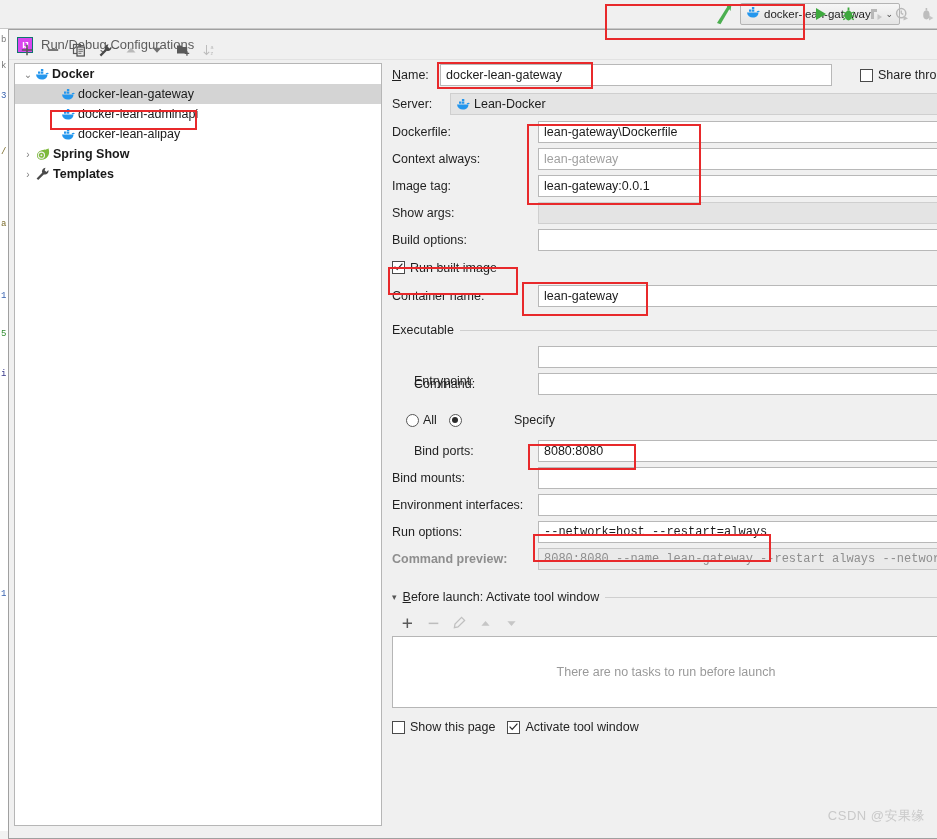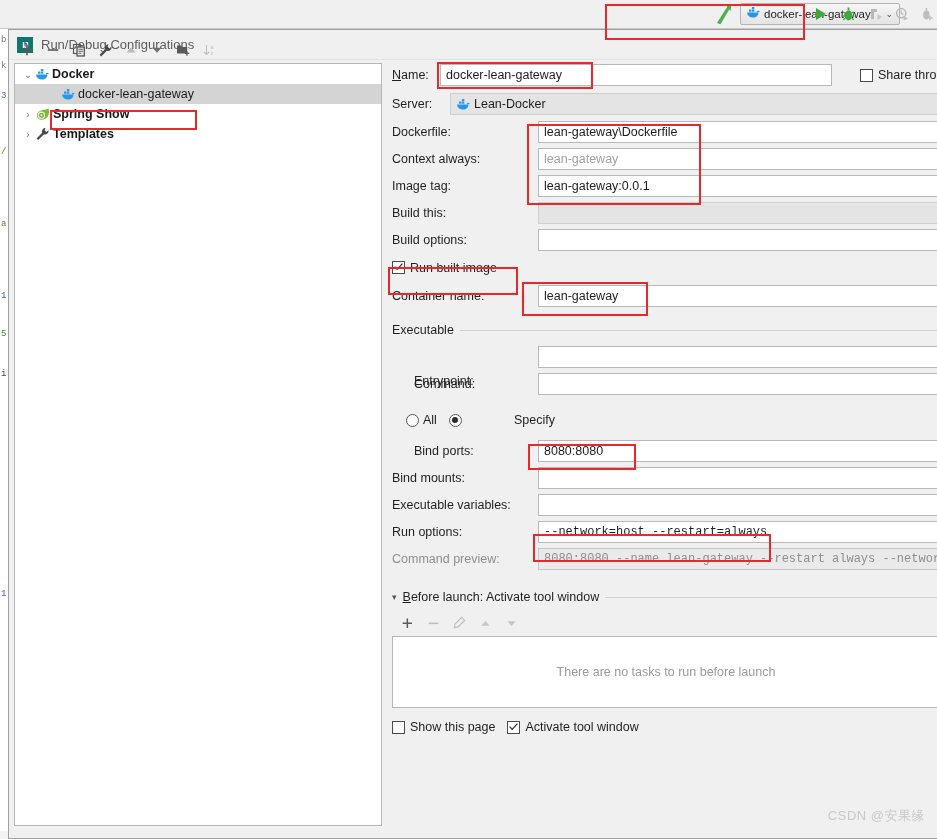--- a/index.html
+++ b/index.html
@@ -73,21 +73,21 @@
     border: 1px solid #a0a0a0;
     border-right: none;
   }
   .dialog-title {
     height: 30px; display: flex; align-items: center; padding-left: 8px;
     background: #f0f0f0;
     border-bottom: 1px solid #e2e2e2;
   }
   .dialog-title .ij-logo {
     width: 16px; height: 16px; margin-right: 8px; flex: 0 0 auto;
-    background: #d946ef; border: 7px solid #0f766e;
+    background: #d946ef; border: 1px solid #0f766e;
     color: #ffffff; font-size: 9px; font-weight: bold;
     display: flex; align-items: center; justify-content: center;
     letter-spacing: -1px; font-family: "Liberation Sans", sans-serif;
   }
   .dialog-title .tt { font-size: 13px; color: #5c5c5c; }
 
   
   .tree-toolbar {
     position: absolute; left: 14px; top: 37px; width: 360px; height: 26px;
     display: flex; align-items: center; gap: 0px;
@@ -339,21 +339,45 @@
           <rect x="3" y="3.5" width="2.4" height="2.2" fill="#2496ed"></rect>
           <rect x="5.9" y="3.5" width="2.4" height="2.2" fill="#2496ed"></rect>
           <rect x="5.9" y="1" width="2.4" height="2.1" fill="#2496ed"></rect>
           <path d="M1 6.6 H12.4 C12.4 10 10.2 11.6 7 11.6 C3.6 11.6 1.5 9.8 1 6.6 Z" fill="#2496ed"></path>
           <path d="M10.8 5.2 q2.2 -1.2 3 0.4 q-1.4 1.1 -3 0.3 Z" fill="#2496ed"></path>
         </svg>
       </span>
       <span>docker-lean-gateway</span>
     </div>
 
-
+    <div class="tree-row child">
+      <span class="ico">
+        <svg width="14" height="13" viewBox="0 0 14 13">
+          <rect x="3" y="3.5" width="2.4" height="2.2" fill="#2496ed"></rect>
+          <rect x="5.9" y="3.5" width="2.4" height="2.2" fill="#2496ed"></rect>
+          <rect x="5.9" y="1" width="2.4" height="2.1" fill="#2496ed"></rect>
+          <path d="M1 6.6 H12.4 C12.4 10 10.2 11.6 7 11.6 C3.6 11.6 1.5 9.8 1 6.6 Z" fill="#2496ed"></path>
+          <path d="M10.8 5.2 q2.2 -1.2 3 0.4 q-1.4 1.1 -3 0.3 Z" fill="#2496ed"></path>
+        </svg>
+      </span>
+      <span>docker-lean-adminapi</span>
+    </div>
+
+    <div class="tree-row child">
+      <span class="ico">
+        <svg width="14" height="13" viewBox="0 0 14 13">
+          <rect x="3" y="3.5" width="2.4" height="2.2" fill="#2496ed"></rect>
+          <rect x="5.9" y="3.5" width="2.4" height="2.2" fill="#2496ed"></rect>
+          <rect x="5.9" y="1" width="2.4" height="2.1" fill="#2496ed"></rect>
+          <path d="M1 6.6 H12.4 C12.4 10 10.2 11.6 7 11.6 C3.6 11.6 1.5 9.8 1 6.6 Z" fill="#2496ed"></path>
+          <path d="M10.8 5.2 q2.2 -1.2 3 0.4 q-1.4 1.1 -3 0.3 Z" fill="#2496ed"></path>
+        </svg>
+      </span>
+      <span>docker-lean-alipay</span>
+    </div>
 
     <div class="tree-row">
       <span class="twisty">›</span>
       <span class="ico">
         <svg width="15" height="14" viewBox="0 0 15 14">
           <path d="M13.4 1.2C11 3.4 7.4 2.2 4.4 4.2 1.6 6 1.2 9.4 3.2 11.6c2.6 2.6 8 1 10-2.8C14.6 6.2 14.2 3 13.4 1.2z" fill="#7db93b"></path>
           <circle cx="6.4" cy="8.2" r="3.1" fill="none" stroke="#f2f2f2" stroke-width="1.1"></circle>
           <circle cx="6.4" cy="8.2" r="1" fill="#f2f2f2"></circle>
         </svg>
       </span>
@@ -407,21 +431,21 @@
       <span class="lbl" style="width:146px;">Context always:</span>
       <span class="field ph" style="width:402px;">lean-gateway</span>
     </div>
 
     <div class="row">
       <span class="lbl" style="width:146px;">Image tag:</span>
       <span class="field" style="width:402px;">lean-gateway:0.0.1</span>
     </div>
 
     <div class="row">
-      <span class="lbl" style="width:146px;">Build this:</span>
+      <span class="lbl" style="width:146px;">Show args:</span>
       <span class="field flat" style="width:402px;"></span>
     </div>
 
     <div class="row">
       <span class="lbl" style="width:146px;">Build options:</span>
       <span class="field" style="width:402px;"></span>
     </div>
 
     <div class="row" style="height:29px;">
       <span style="display:flex;">
@@ -470,31 +494,31 @@
       <span class="lbl" style="width:124px;">Bind ports:</span>
       <span class="field" style="width:402px;">8080:8080</span>
     </div>
 
     <div class="row">
       <span class="lbl" style="width:146px;">Bind mounts:</span>
       <span class="field" style="width:402px;"></span>
     </div>
 
     <div class="row">
-      <span class="lbl" style="width:146px;">Executable variables:</span>
+      <span class="lbl" style="width:146px;">Environment interfaces:</span>
       <span class="field" style="width:402px;"></span>
     </div>
 
     <div class="row">
       <span class="lbl" style="width:146px;">Run options:</span>
       <span class="field mono" style="width:402px;">--network=host --restart=always</span>
     </div>
 
     <div class="row">
-      <span class="lbl" style="width:146px;color:#8e8e8e;">Command preview:</span>
+      <span class="lbl" style="width:146px;color:#8e8e8e;font-weight:bold;">Command preview:</span>
       <span class="field readonly mono" style="width:402px;">8080:8080 --name lean-gateway --restart always --networ</span>
     </div>
 
     <div class="section-head" style="margin-top:12px;">
       <span style="color:#555;font-size:9px;">▾</span>
       <span class="lbl"><u>B</u>efore launch: Activate tool window</span>
       <span class="hr"></span>
     </div>
 
     <div style="display:flex;align-items:center;height:26px;margin-left:2px;">

